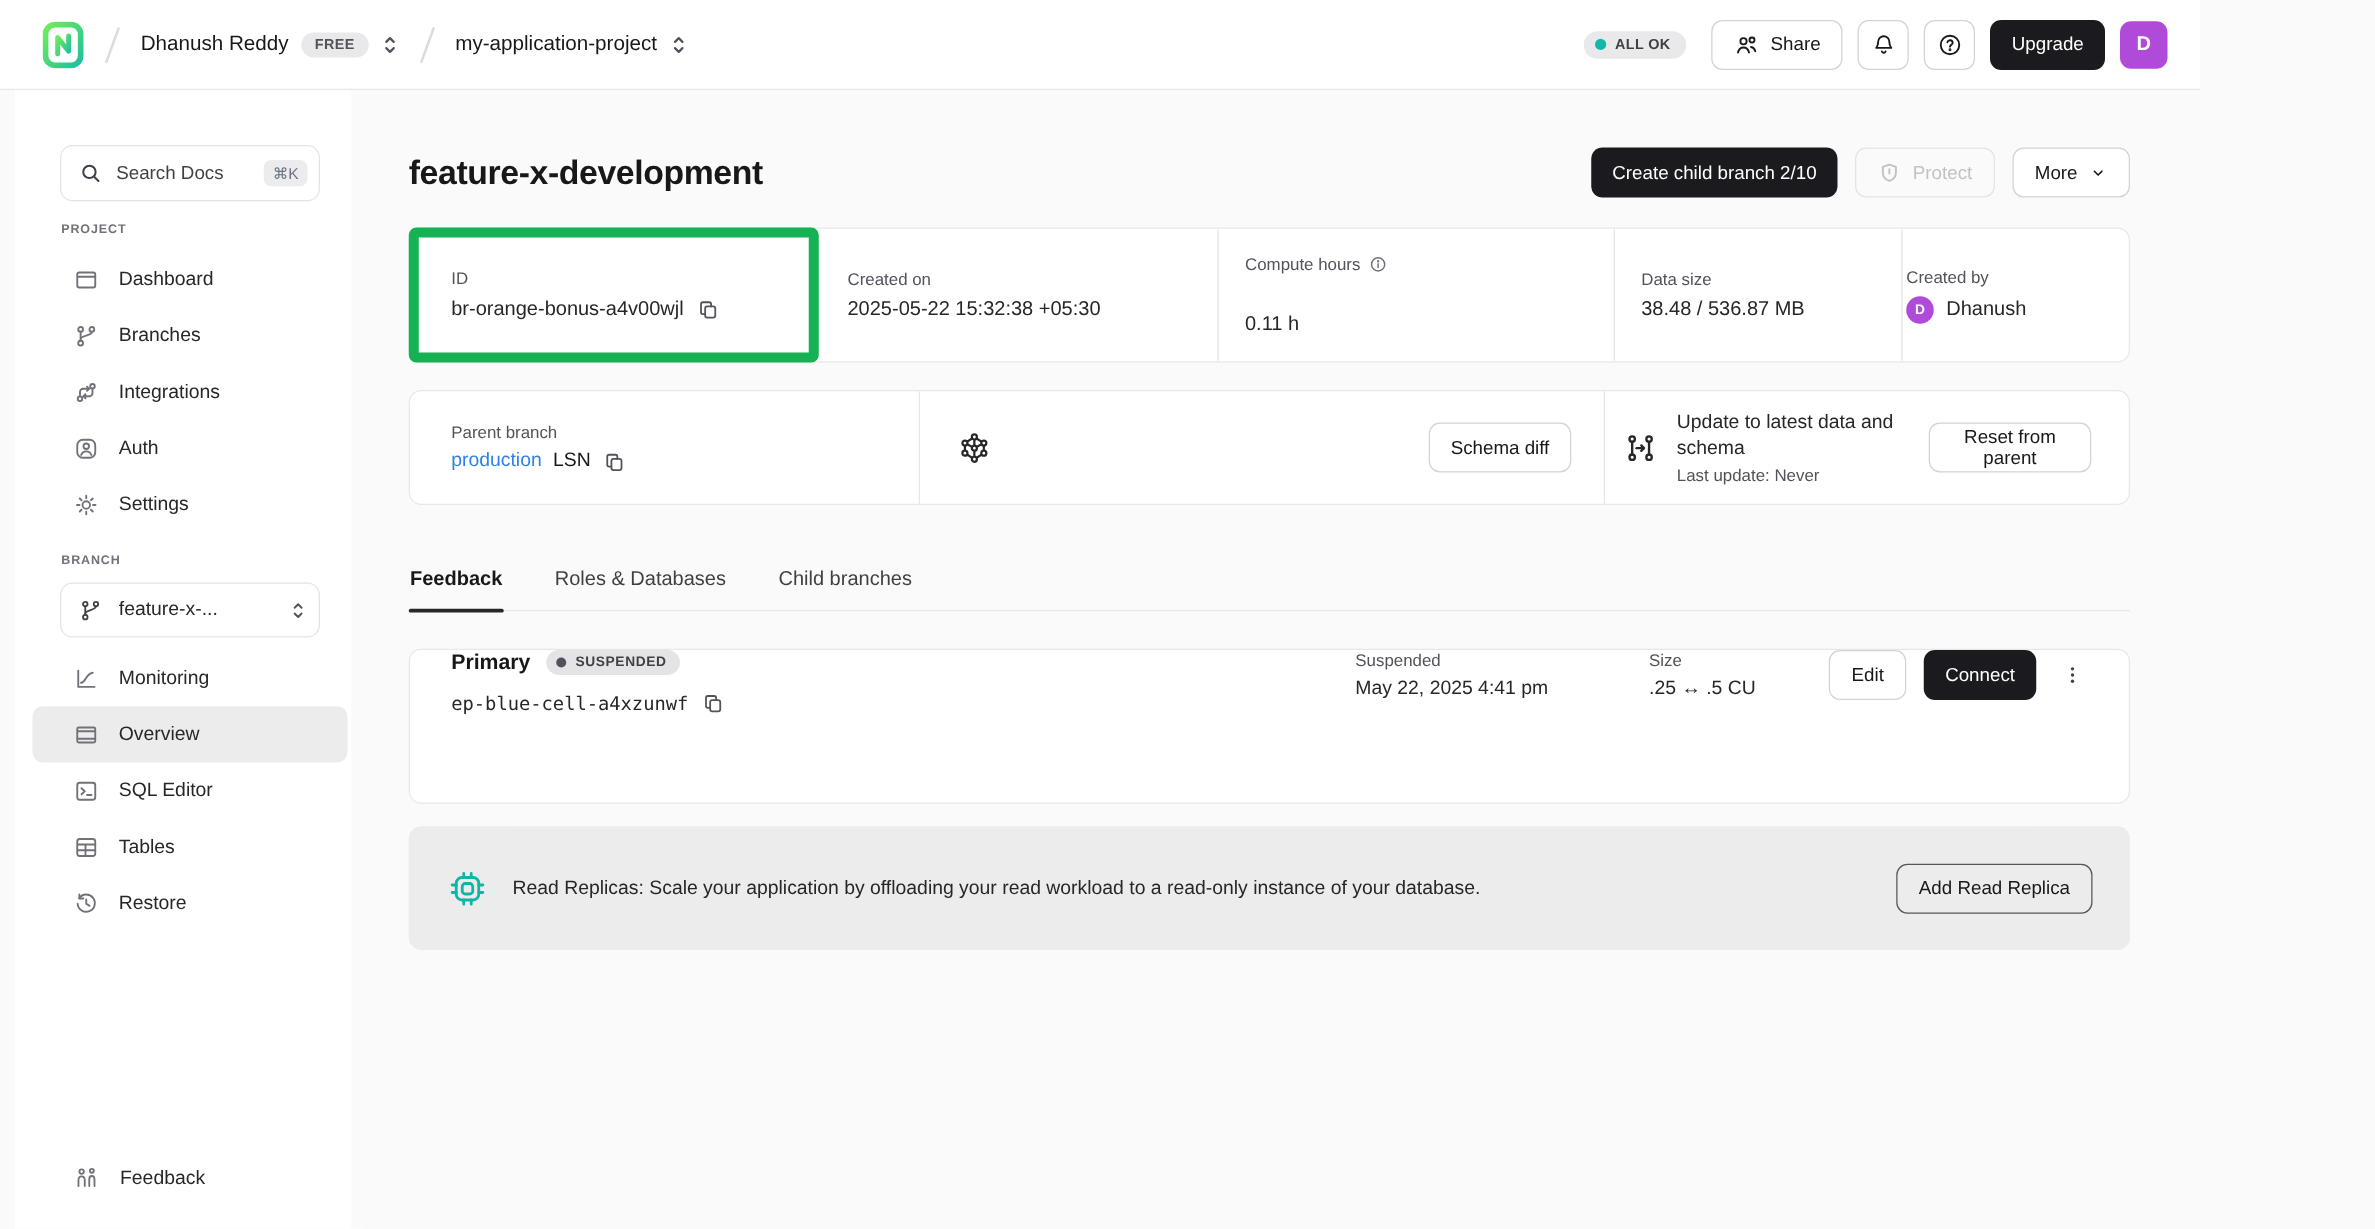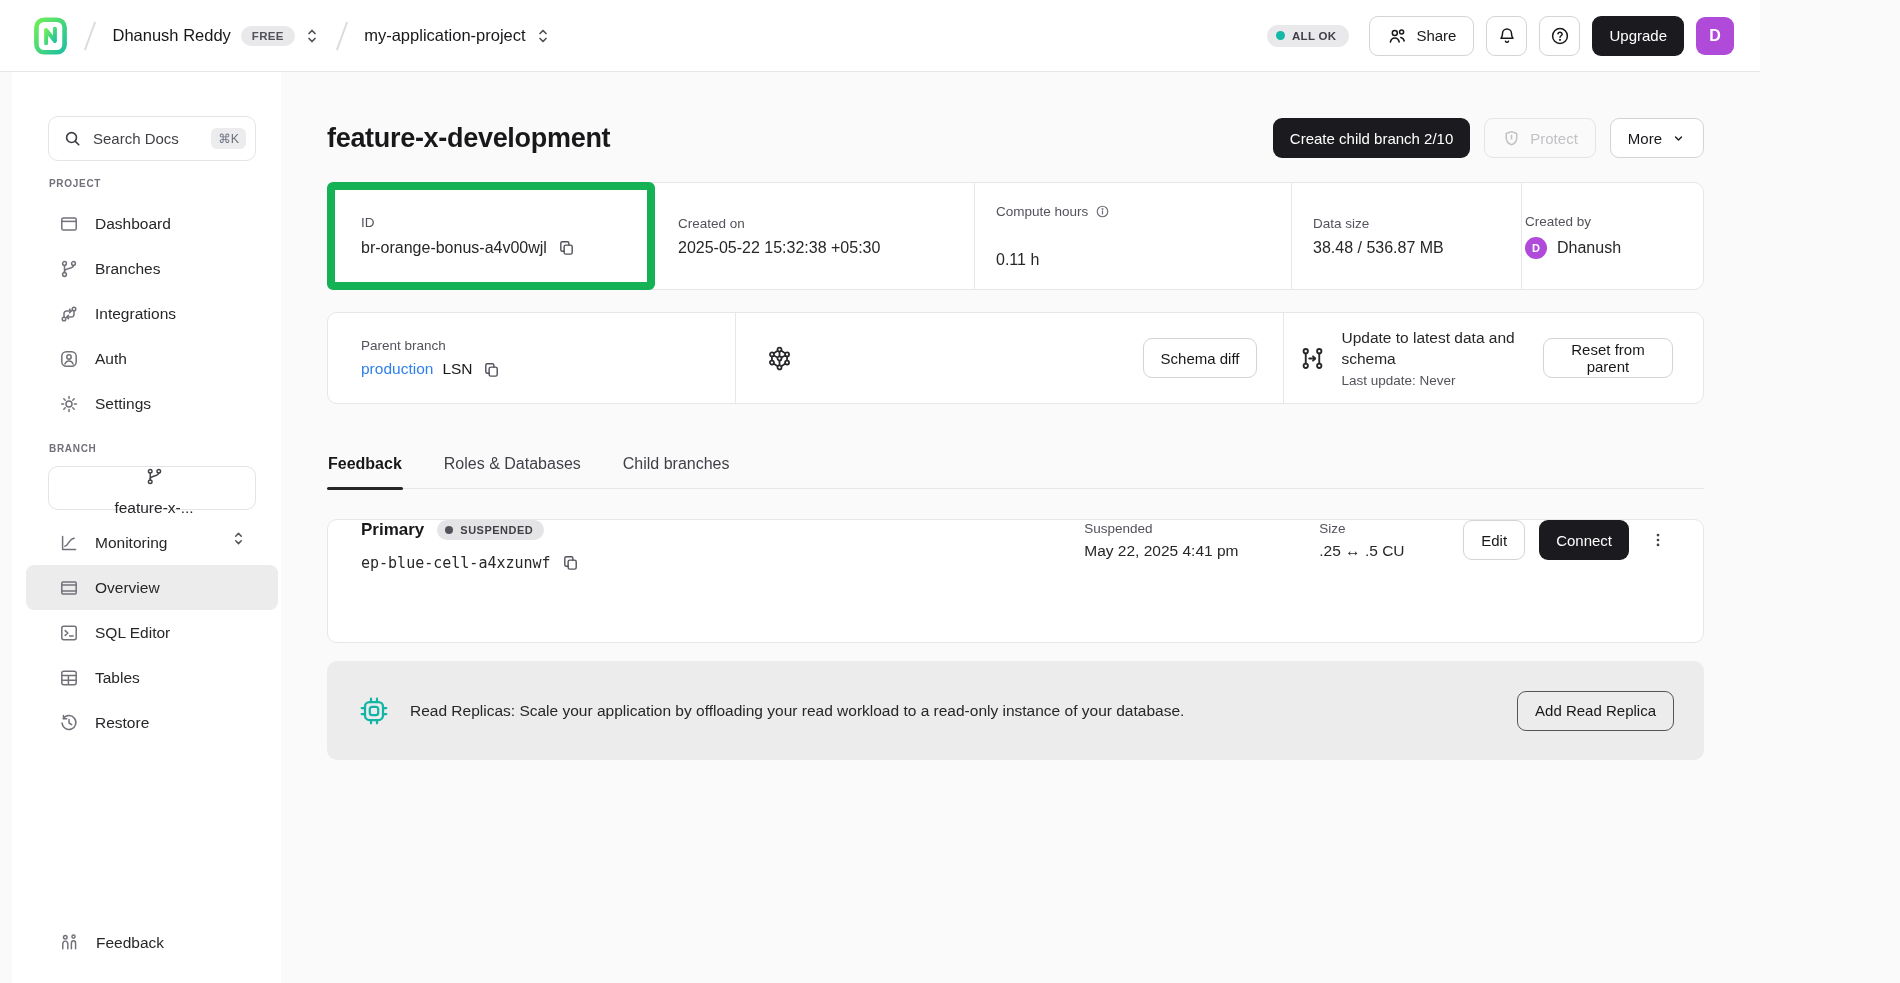--- a/index.html
+++ b/index.html
@@ -46,21 +46,21 @@
                display:flex; align-items:center; gap:11px; padding:0 9px 0 14px; cursor:pointer; color:#3f3f46; }
   .search-box .sb-label{ font-size:15px; font-weight:500; }
   .kbd{ margin-left:auto; background:#ececee; border-radius:6px; padding:3px 7px; font-size:12.5px; color:#6b7280; }
   .side-label{ margin:17px 0 12px 37px; font-size:10px; font-weight:700; letter-spacing:.7px; color:var(--muted2); }
   .nav{ display:flex; flex-direction:column; }
   .nav-item{ display:flex; align-items:center; gap:16px; height:45px; margin:0 14px; padding-left:33px;
              border-radius:8px; font-size:15.5px; color:var(--txt2); cursor:pointer; }
   .nav-item .ic{ color:var(--muted2); display:inline-flex; }
   .nav-item.active{ background:#ececec; }
   .branch-select{ margin:12px 36px 0; height:44px; border:1px solid #e4e4e7; border-radius:10px;
-                  display:flex; align-items:center; gap:13px; padding:0 10px 0 14px; cursor:pointer;flex-direction:column; }
+                  display:flex; align-items:center; gap:13px; padding:0 10px 0 14px; cursor:pointer; }
   .branch-select .bs-label{ font-size:15.5px; font-weight:500; color:var(--txt2); }
   .branch-select .caret-sort{ margin-left:auto; }
   .nav-branch{ margin-top:10px; }
   .feedback{ position:absolute; bottom:30px; left:47px; display:flex; align-items:center; gap:16px;
              font-size:15.5px; color:var(--txt2); cursor:pointer; }
   .feedback .ic{ color:var(--muted2); display:inline-flex; }
 
   
   .main{ position:absolute; top:72px; left:281px; right:0; bottom:0; padding:46px 56px 0 46px; background:#fafafa; }
   .title-row{ display:flex; align-items:center; }

